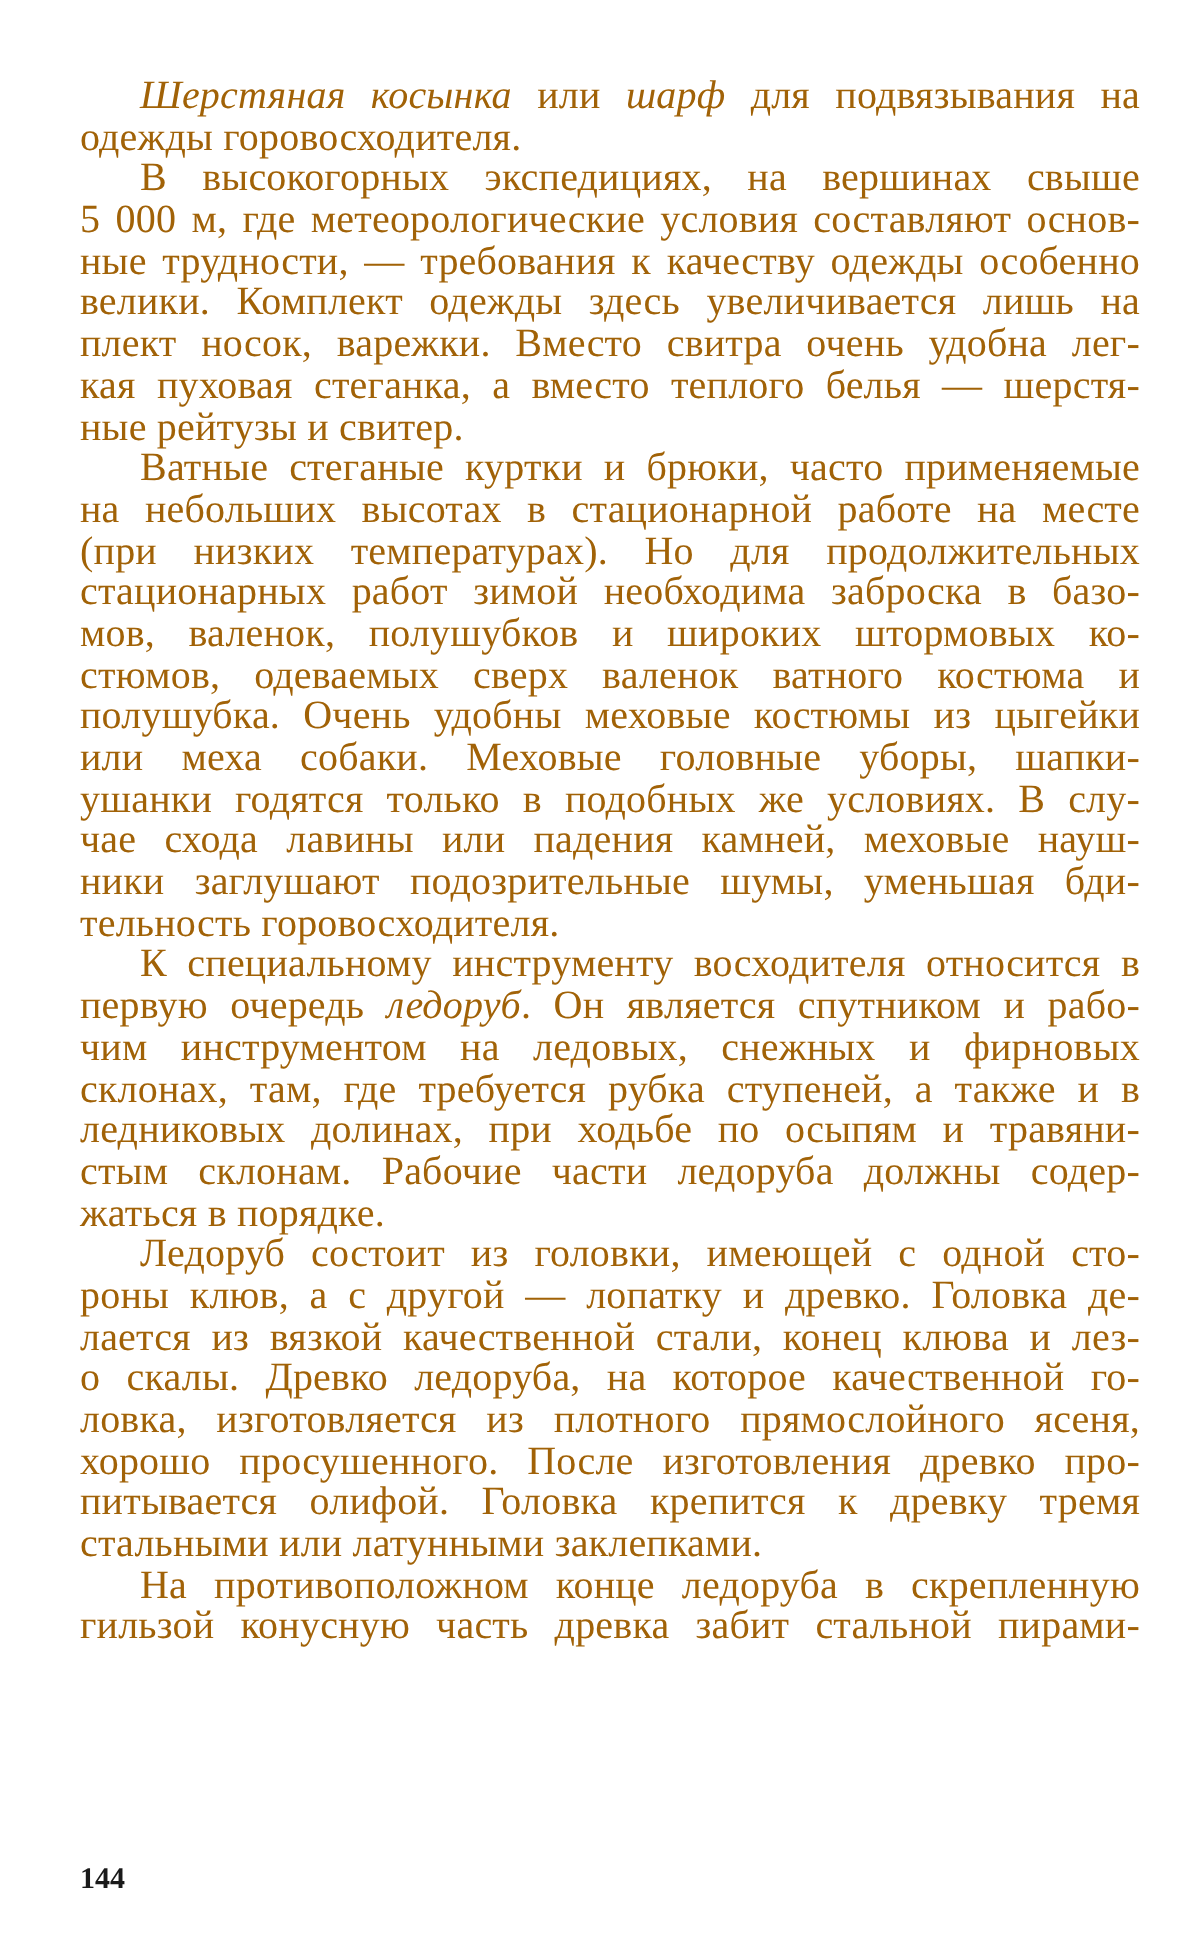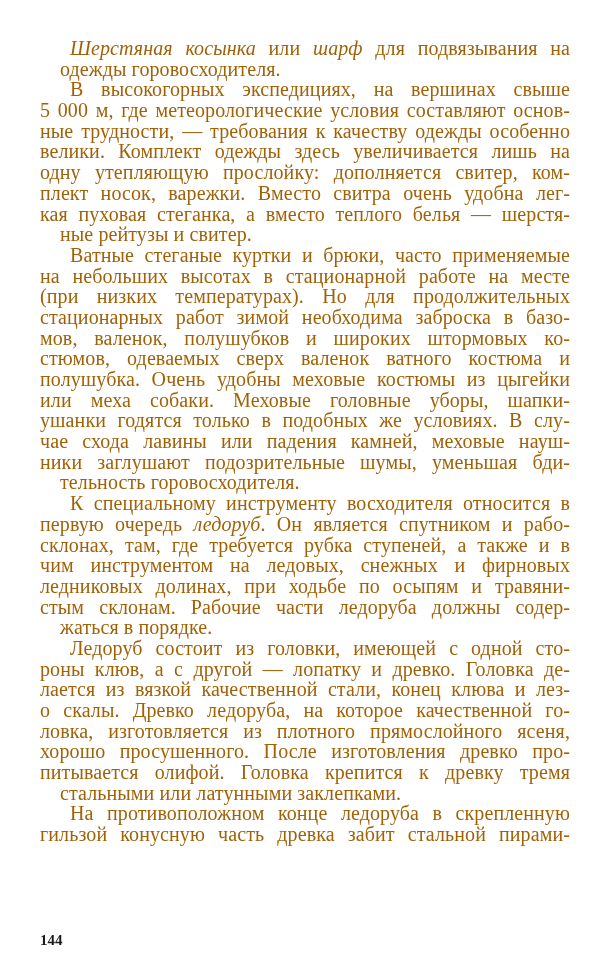--- a/index.html
+++ b/index.html
@@ -7,21 +7,21 @@
   .page {
     position: absolute; left: 40px; top: 38px; width: 530px;
     font-family: "Liberation Serif", "DejaVu Serif", serif;
     font-size: 20px; line-height: 20.7px; color: #a16207;
   }
   .line {
     display: block; white-space: nowrap; height: 20.7px;
     text-align: justify; text-align-last: justify;
     letter-spacing: 0.1px;
   }
-  .line.last { text-align-last: left; margin-left: 20px; }
+  .line.last { text-align-last: left; }
   .line.indent { padding-left: 30px; }
   .ital { font-style: italic; }
   .pagenum {
     position: absolute; left: 40px; top: 932px;
     font-family: "Liberation Serif", "DejaVu Serif", serif;
     font-size: 15px; font-weight: bold; color: #1a1a1a;
   }
 </style>
 </head>
 <body>
@@ -29,21 +29,20 @@
 <div class="page" id="page">
     <div>
       <span class="line indent"><span class="ital">Шерстяная косынка</span><span> или </span><span class="ital">шарф</span><span> для подвязывания на</span></span>
       <span class="line last"><span>одежды горовосходителя.</span></span>
     </div>
     <div>
       <span class="line indent"><span>В высокогорных экспедициях, на вершинах свыше</span></span>
       <span class="line"><span>5 000 м, где метеорологические условия составляют основ-</span></span>
       <span class="line"><span>ные трудности, — требования к качеству одежды особенно</span></span>
       <span class="line"><span>велики. Комплект одежды здесь увеличивается лишь на</span></span>
-      <span class="line"><span>одну утепляющую прослойку: дополняется свитер, ком-</span></span>
       <span class="line"><span>плект носок, варежки. Вместо свитра очень удобна лег-</span></span>
       <span class="line"><span>кая пуховая стеганка, а вместо теплого белья — шерстя-</span></span>
       <span class="line last"><span>ные рейтузы и свитер.</span></span>
     </div>
     <div>
       <span class="line indent"><span>Ватные стеганые куртки и брюки, часто применяемые</span></span>
       <span class="line"><span>на небольших высотах в стационарной работе на месте</span></span>
       <span class="line"><span>(при низких температурах). Но для продолжительных</span></span>
       <span class="line"><span>стационарных работ зимой необходима заброска в базо-</span></span>
       <span class="line"><span>мов, валенок, полушубков и широких штормовых ко-</span></span>
@@ -51,22 +50,22 @@
       <span class="line"><span>полушубка. Очень удобны меховые костюмы из цыгейки</span></span>
       <span class="line"><span>или меха собаки. Меховые головные уборы, шапки-</span></span>
       <span class="line"><span>ушанки годятся только в подобных же условиях. В слу-</span></span>
       <span class="line"><span>чае схода лавины или падения камней, меховые науш-</span></span>
       <span class="line"><span>ники заглушают подозрительные шумы, уменьшая бди-</span></span>
       <span class="line last"><span>тельность горовосходителя.</span></span>
     </div>
     <div>
       <span class="line indent"><span>К специальному инструменту восходителя относится в</span></span>
       <span class="line"><span>первую очередь </span><span class="ital">ледоруб</span><span>. Он является спутником и рабо-</span></span>
+      <span class="line"><span>чим инструментом на ледовых, снежных и фирновых</span></span>
       <span class="line"><span>склонах, там, где требуется рубка ступеней, а также и в</span></span>
-      <span class="line"><span>чим инструментом на ледовых, снежных и фирновых</span></span>
       <span class="line"><span>ледниковых долинах, при ходьбе по осыпям и травяни-</span></span>
       <span class="line"><span>стым склонам. Рабочие части ледоруба должны содер-</span></span>
       <span class="line last"><span>жаться в порядке.</span></span>
     </div>
     <div>
       <span class="line indent"><span>Ледоруб состоит из головки, имеющей с одной сто-</span></span>
       <span class="line"><span>роны клюв, а с другой — лопатку и древко. Головка де-</span></span>
       <span class="line"><span>лается из вязкой качественной стали, конец клюва и лез-</span></span>
       <span class="line"><span>о скалы. Древко ледоруба, на которое качественной го-</span></span>
       <span class="line"><span>ловка, изготовляется из плотного прямослойного ясеня,</span></span>

